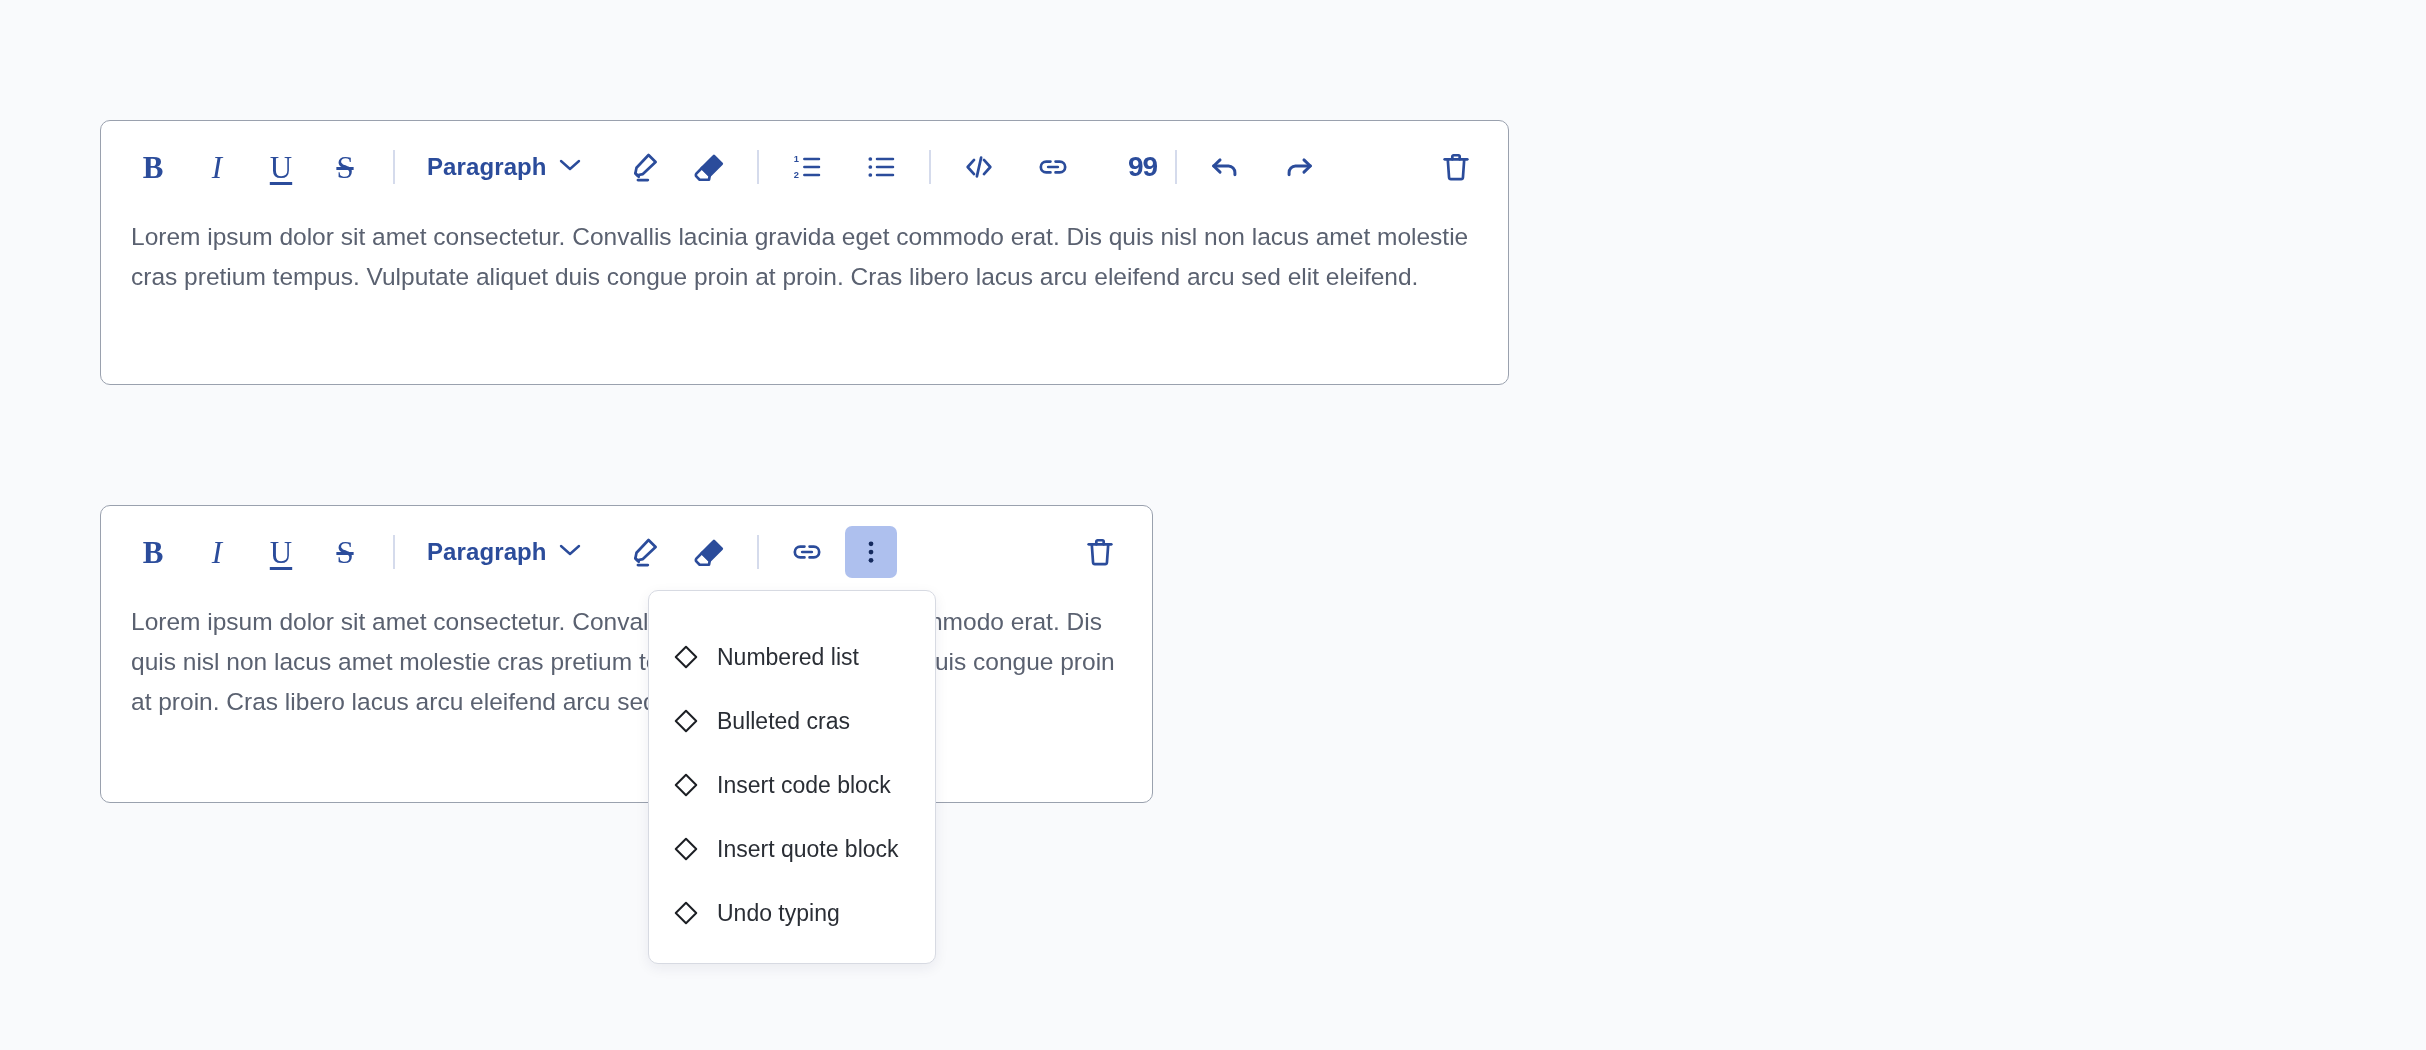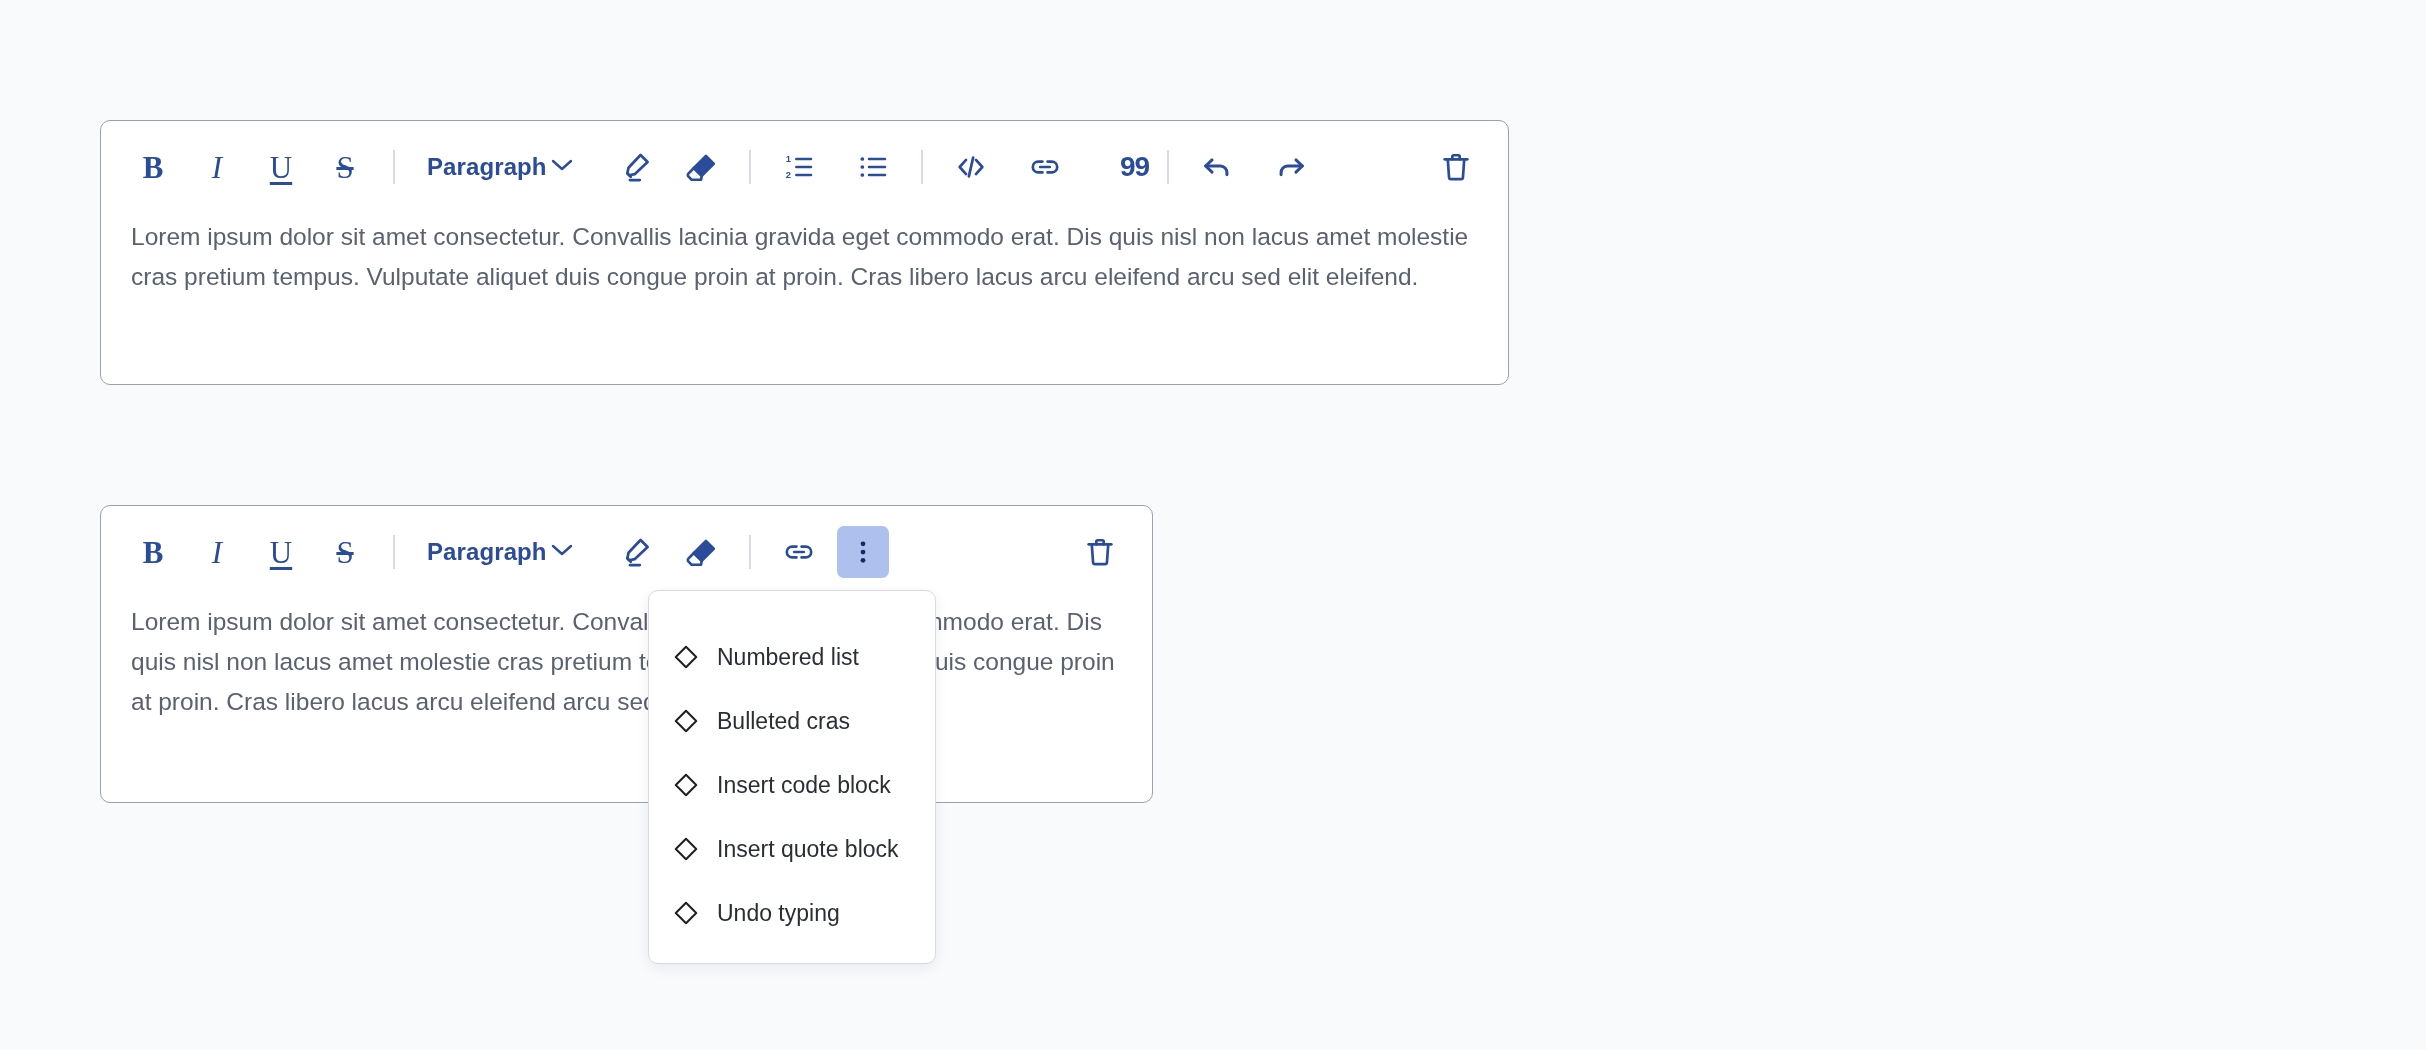--- a/index.html
+++ b/index.html
@@ -68,21 +68,21 @@
     flex: 0 0 auto;
     margin: 0 22px;
   }
 
   .spacer { flex: 1 1 auto; }
 
   
   .para-select {
     display: flex;
     align-items: center;
-    gap: 4px;
+    gap: 12px;
     padding: 6px 10px;
     border-radius: 7px;
     cursor: pointer;
     color: #2b4c9b;
     flex: 0 0 auto;
   }
   .para-label {
     font-size: 24px;
     font-weight: 700;
     letter-spacing: 0.1px;

